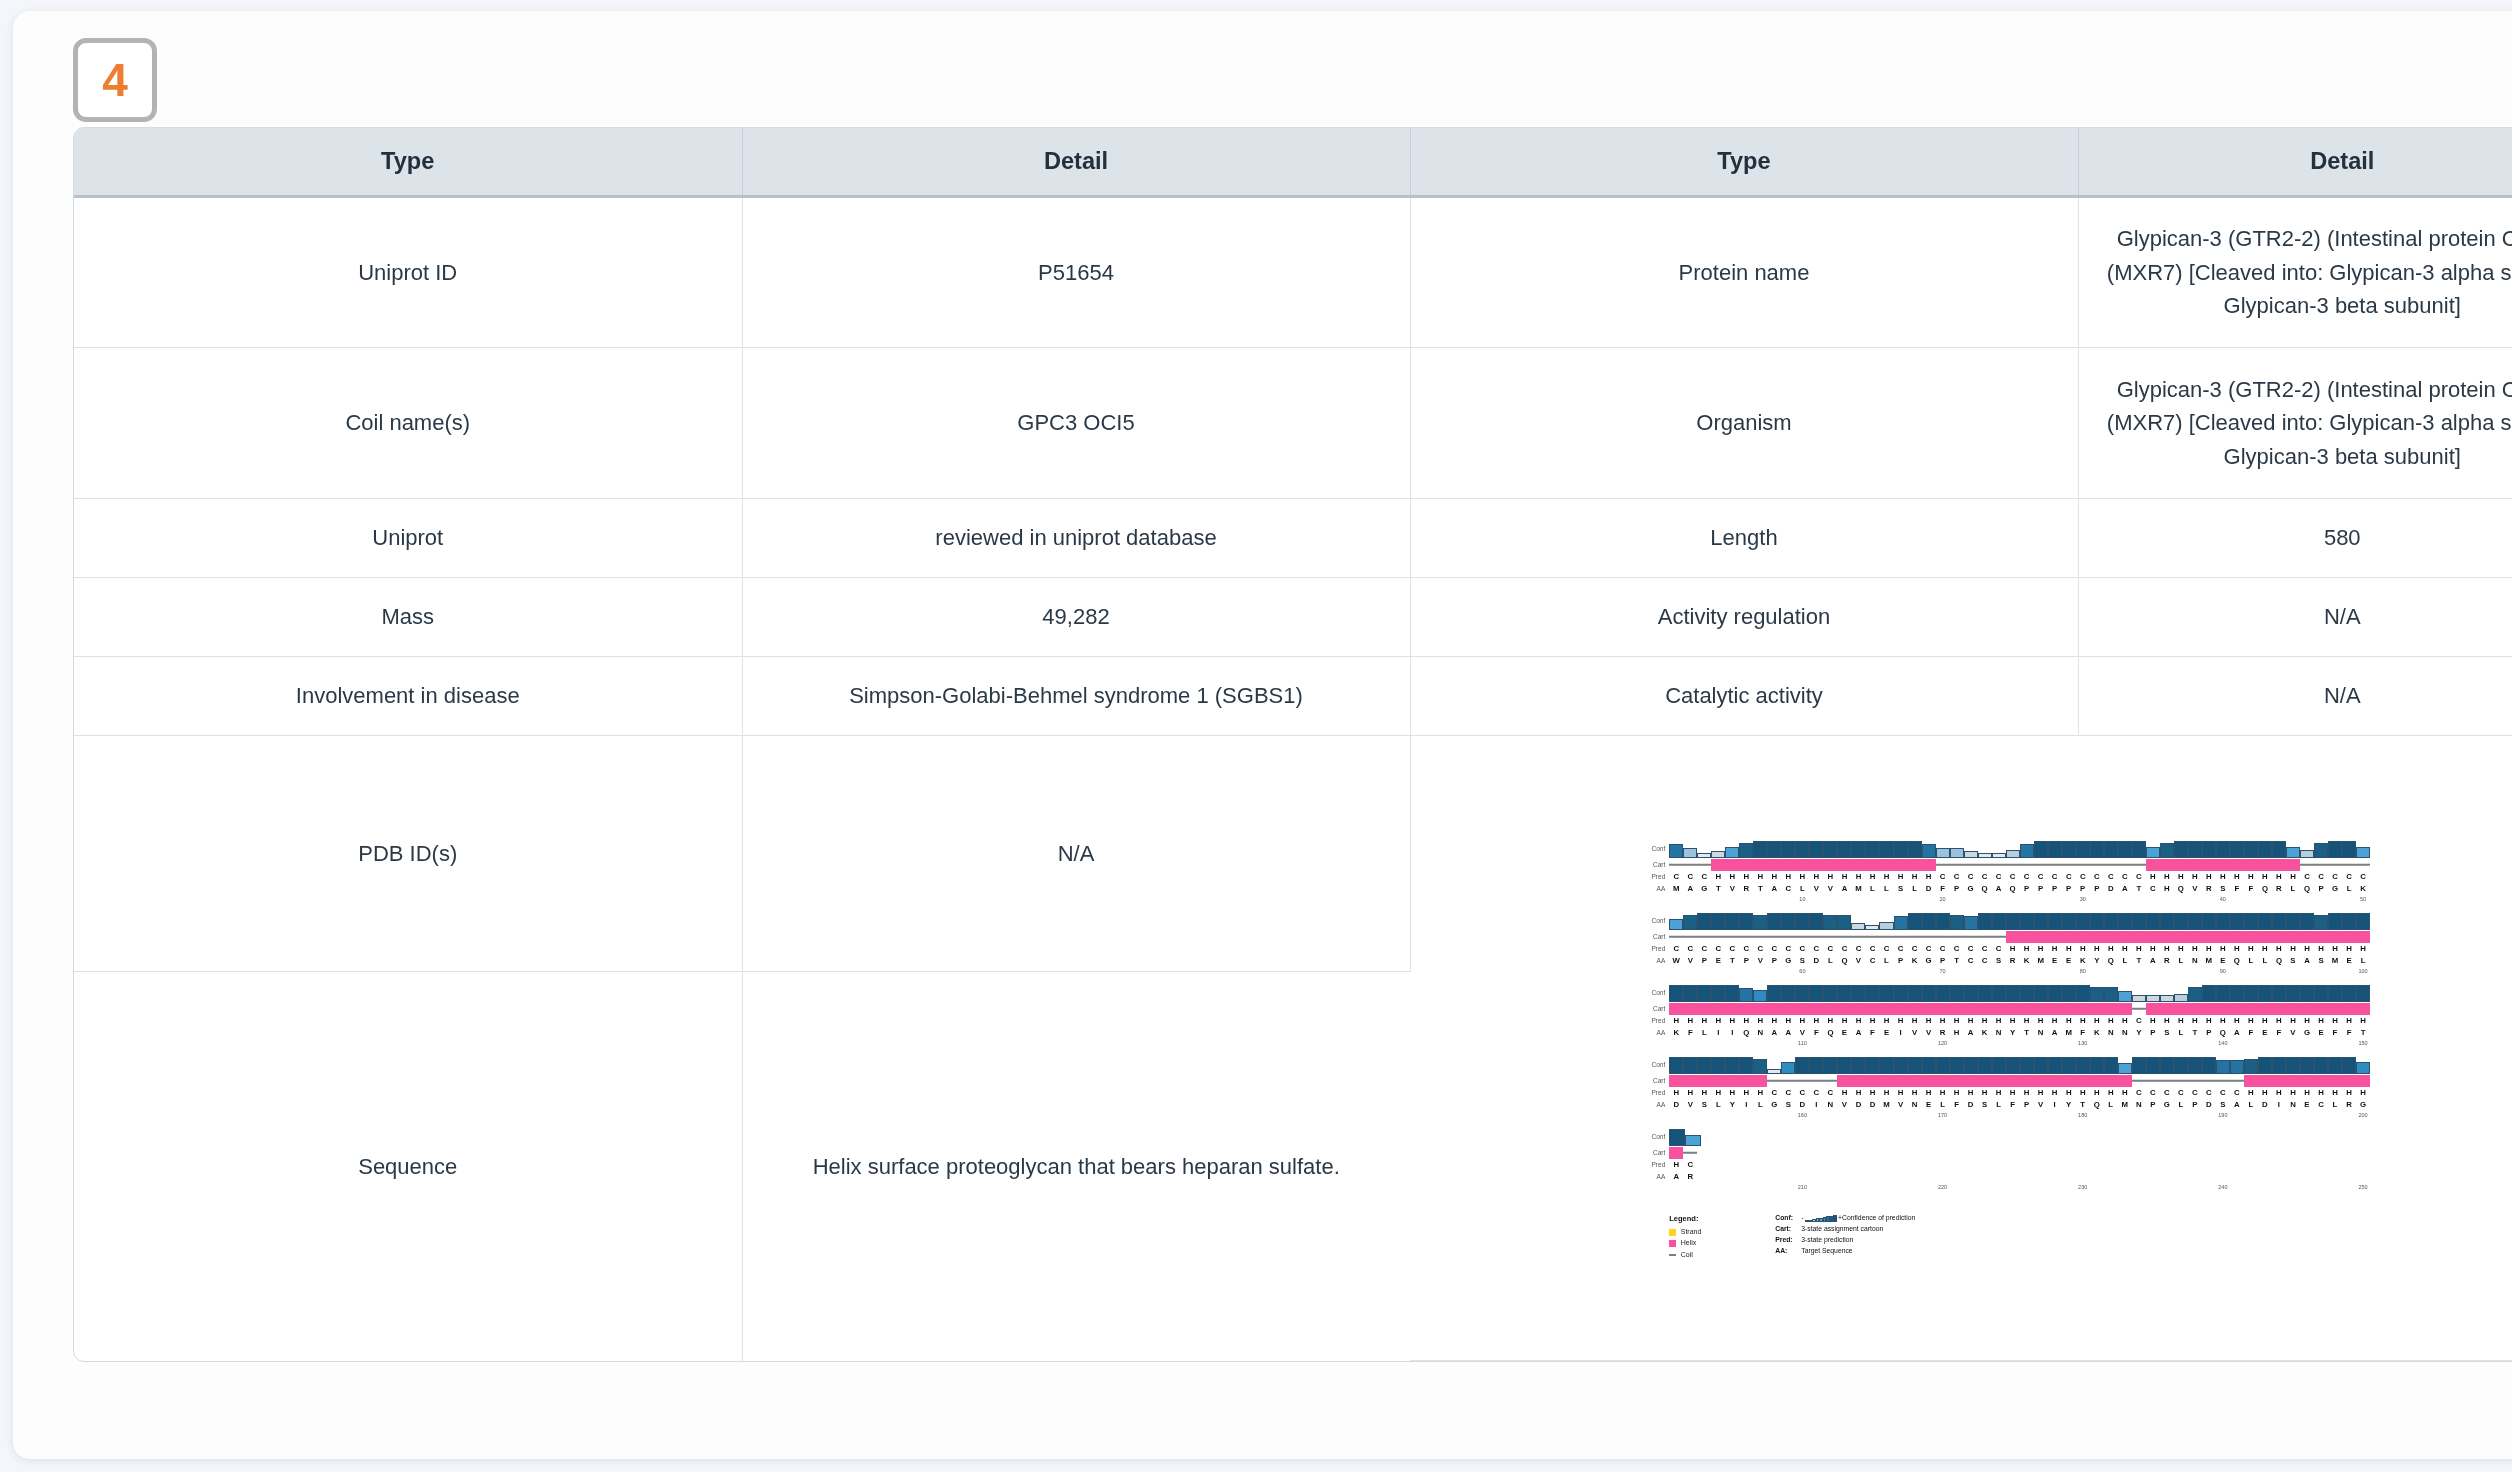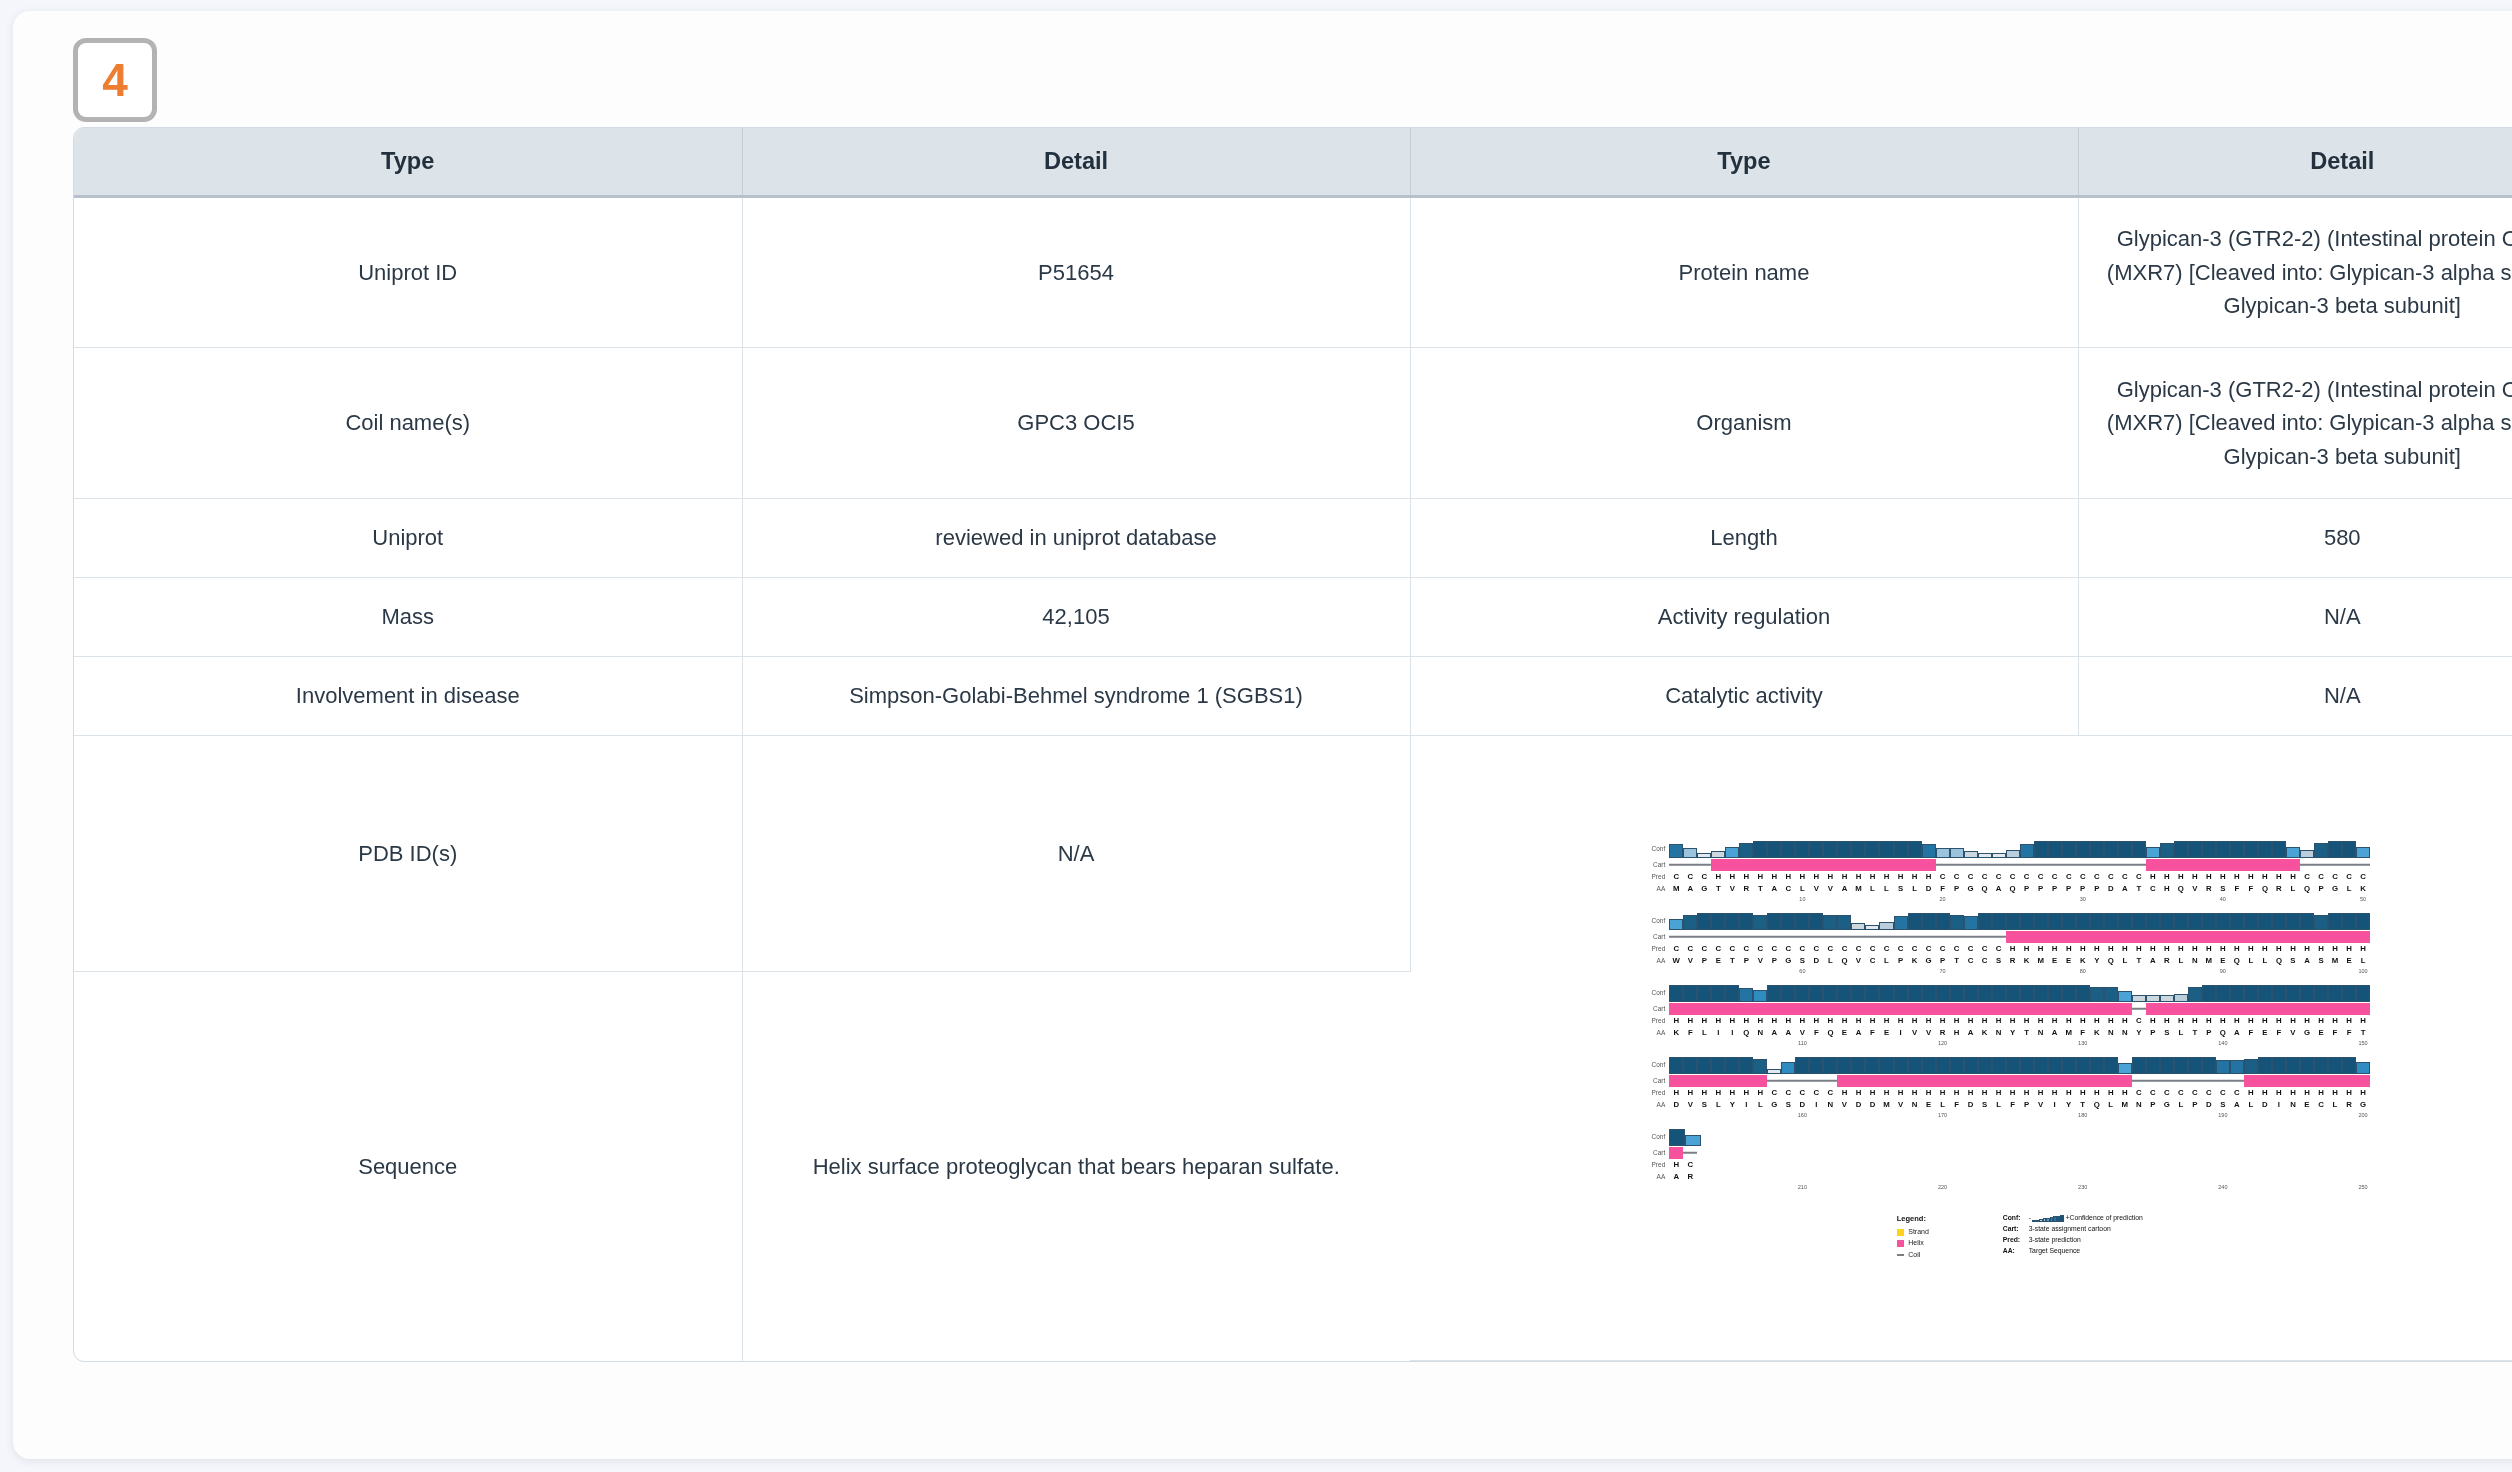--- a/index.html
+++ b/index.html
@@ -133,21 +133,21 @@
     background: #f8529f; transform: translateY(-50%);
   }
 
   
   .seq-row { font-size: 7.8px; font-weight: bold; color: #111; letter-spacing: 0; display: flex; height: 12px; align-items: center; }
   .seq-row span.ch { flex: 1 1 0; text-align: center; font-family: "Liberation Sans", sans-serif; }
   .pred-row { font-size: 7.8px; }
   .ruler { display: flex; height: 10px; font-size: 5.5px; color: #555; }
   .ruler span { flex: 1 1 0; text-align: center; position: relative; }
 
-  .legend-wrap { display: flex; margin-top: 20px; padding-left: 23px; font-size: 7px; justify-content: center; }
+  .legend-wrap { display: flex; margin-top: 20px; padding-left: 23px; font-size: 7px; }
   .legend-left { width: 106px; }
   .legend-title { font-weight: bold; font-size: 7.5px; color: #111; margin-bottom: 2.5px; }
   .lg-item { display: flex; align-items: center; margin-bottom: 0.5px; font-size: 7px; color: #222; }
   .sw { width: 7px; height: 7px; margin-right: 4.5px; flex: 0 0 7px; }
   .sw.coil { height: 2px; background: #7a7f85; margin-top: 0; }
   .legend-right { font-size: 6.8px; color: #111; }
   .lg-line { display: flex; align-items: center; margin-bottom: 0.5px; white-space: nowrap; }
   .lg-key { font-weight: bold; width: 26px; flex: 0 0 26px; }
   .conf-ramp { display: inline-flex; align-items: flex-end; height: 7px; margin: 0 1.5px; }
   .conf-ramp i { width: 3.5px; display: inline-block; border: 0.5px solid #2b536f; }
@@ -192,21 +192,21 @@
             <td>Glypican-3 (GTR2-2) (Intestinal protein OCI-5) (MXR7) [Cleaved into: Glypican-3 alpha subunit; Glypican-3 beta subunit]</td>
           </tr>
           <tr class="row-mid">
             <td>Uniprot</td>
             <td>reviewed in uniprot database</td>
             <td>Length</td>
             <td>580</td>
           </tr>
           <tr class="row-mid">
             <td>Mass</td>
-            <td>42,105</td>
+            <td>49,282</td>
             <td>Activity regulation</td>
             <td>N/A</td>
           </tr>
           <tr class="row-mid">
             <td>Involvement in disease</td>
             <td>Simpson-Golabi-Behmel syndrome 1 (SGBS1)</td>
             <td>Catalytic activity</td>
             <td>N/A</td>
           </tr>
           <tr class="row-pdb">

